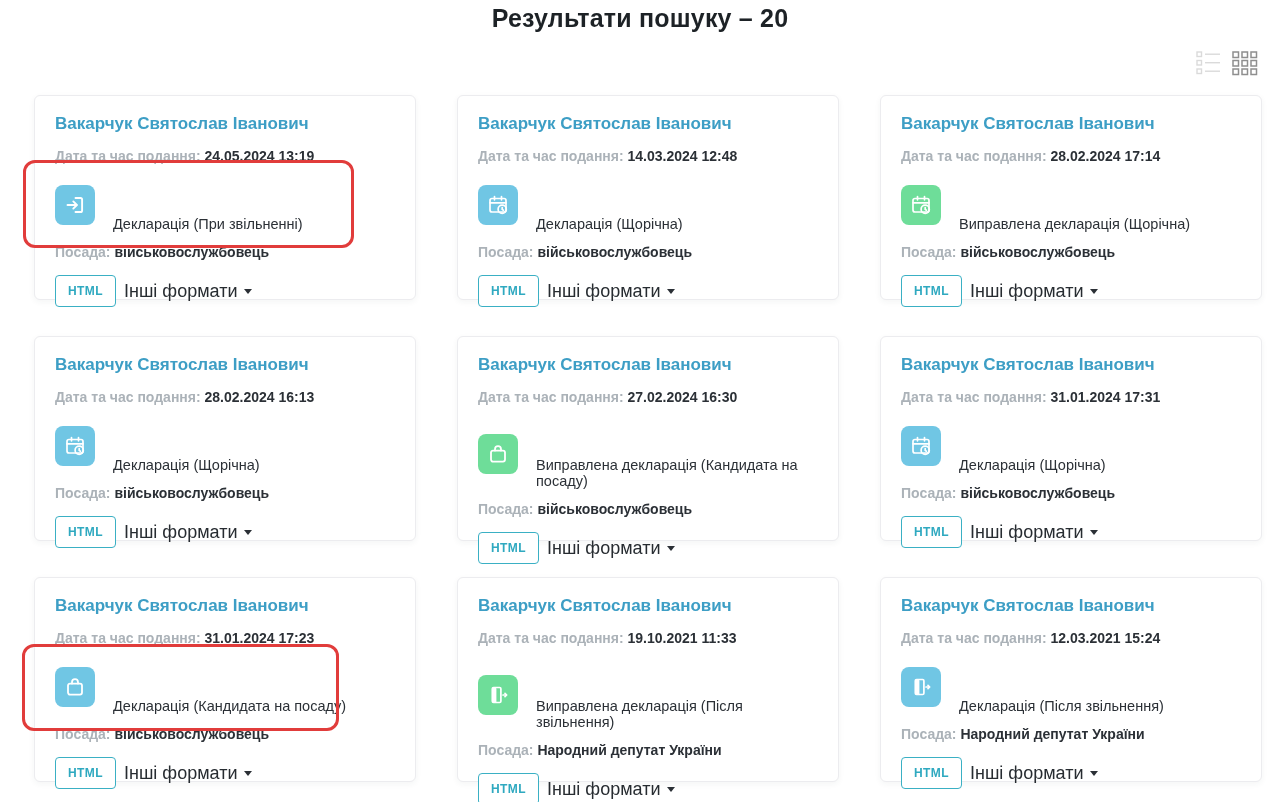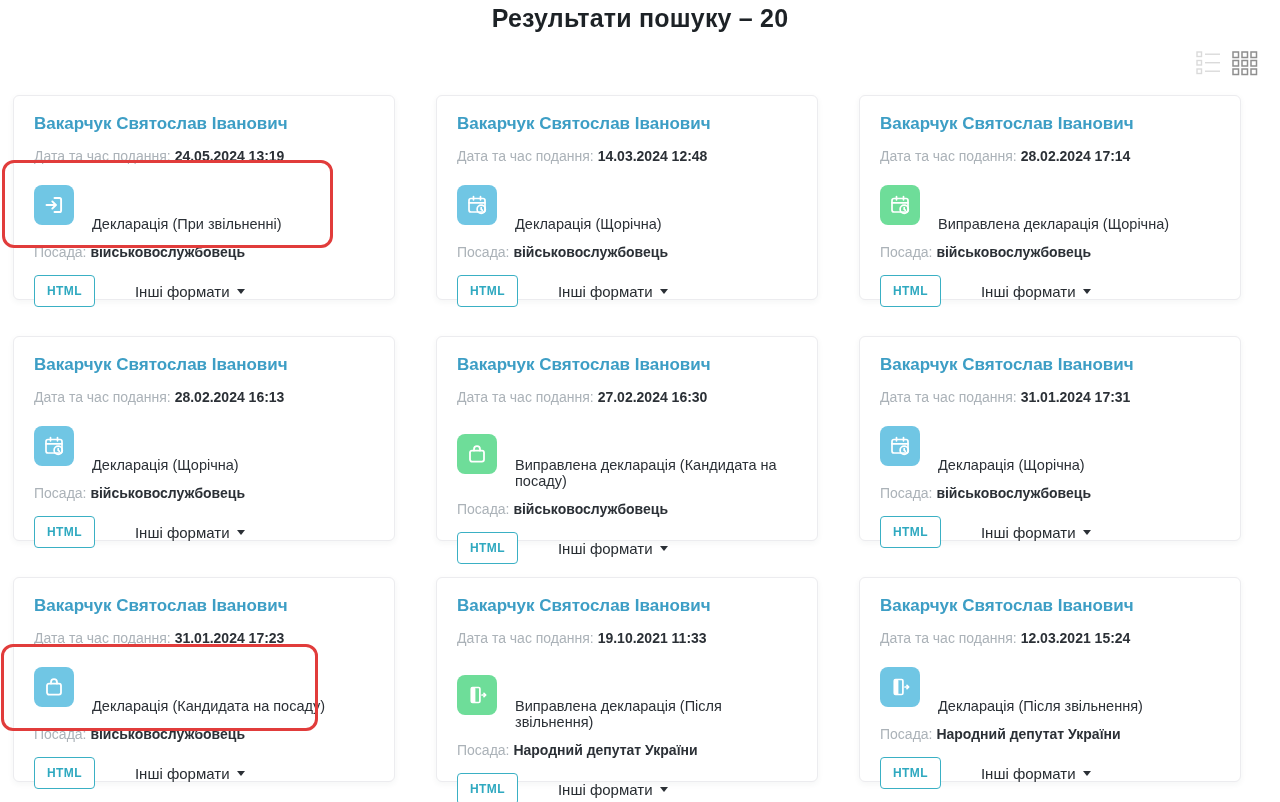--- a/index.html
+++ b/index.html
@@ -5,49 +5,49 @@
   * { margin:0; padding:0; box-sizing:border-box; }
   html,body { width:1280px; height:802px; background:#ffffff;
     font-family:"Liberation Sans", sans-serif; color:#2b3036; overflow:hidden; }
 
   .page-title { text-align:center; font-size:25px; font-weight:700; color:#1d2226;
     padding-top:4px; letter-spacing:.2px; }
 
   .view-toggles { position:absolute; top:50px; right:22px; display:flex; gap:11px; align-items:center; }
   .view-toggles svg { display:block; cursor:pointer; }
 
-  .cards-grid { position:absolute; top:95px; left:13px;
+  .cards-grid { position:absolute; top:95px; left:34px;
     display:grid; grid-template-columns:repeat(3,382px); column-gap:41px; row-gap:36px; }
 
   .card { position:relative; width:382px; height:205px; background:#ffffff;
     border:1px solid #ececef; border-radius:6px; box-shadow:0 2px 6px rgba(40,50,60,.05);
     padding:17px 20px; overflow:visible; }
 
   .person-name { display:inline-block; color:#3d9ec5; font-size:17px; font-weight:700;
     line-height:22px; margin-bottom:12px; text-decoration:none; cursor:pointer; }
 
   .meta-row { font-size:14px; line-height:19px; margin-bottom:11px; white-space:nowrap; }
-  .meta-label { color:#abb2b8; font-weight:400; }
+  .meta-label { color:#abb2b8; font-weight:700; }
   .meta-value { color:#2b3036; font-weight:700; }
 
   .type-row { display:flex; align-items:center; margin-bottom:11px; }
   .tile { width:40px; height:40px; border-radius:8px; flex:0 0 auto;
     display:flex; align-items:center; justify-content:center; margin-right:18px; }
   .tile.blue  { background:#70c6e4; }
   .tile.green { background:#6edd99; }
   .type-text { font-size:14.5px; color:#2b3036; font-weight:400;margin-top:39px; }
 
   .pos-row { margin-bottom:13px; }
 
   .btn-row { display:flex; align-items:center; }
   .html-btn { background:#ffffff; border:1px solid #3ab0c4; color:#2fa9c0;
     font-family:"Liberation Sans", sans-serif; font-size:12px; font-weight:700;
     letter-spacing:.4px; border-radius:4px; padding:8px 12px; cursor:pointer;text-align:right; }
-  .formats { display:flex; align-items:center; margin-left:40px; cursor:pointer;
-    font-size:15px; font-weight:500; color:#272c31; }
+  .formats { display:flex; align-items:center; margin-left:8px; cursor:pointer;
+    font-size:18px; font-weight:500; color:#272c31; }
   .caret { width:0; height:0; border-left:4.5px solid transparent;
     border-right:4.5px solid transparent; border-top:5px solid #2b3036; margin-left:7px; }
 
   .highlight-box { position:absolute; border:3px solid #e13c3b; border-radius:12px;
     pointer-events:none; z-index:5; }
   .hl-card1 { left:-12px; top:64px; width:331px; height:88px; }
   .hl-card7 { left:-13px; top:66px; width:317px; height:87px; }
 </style>
 </head>
 <body>

